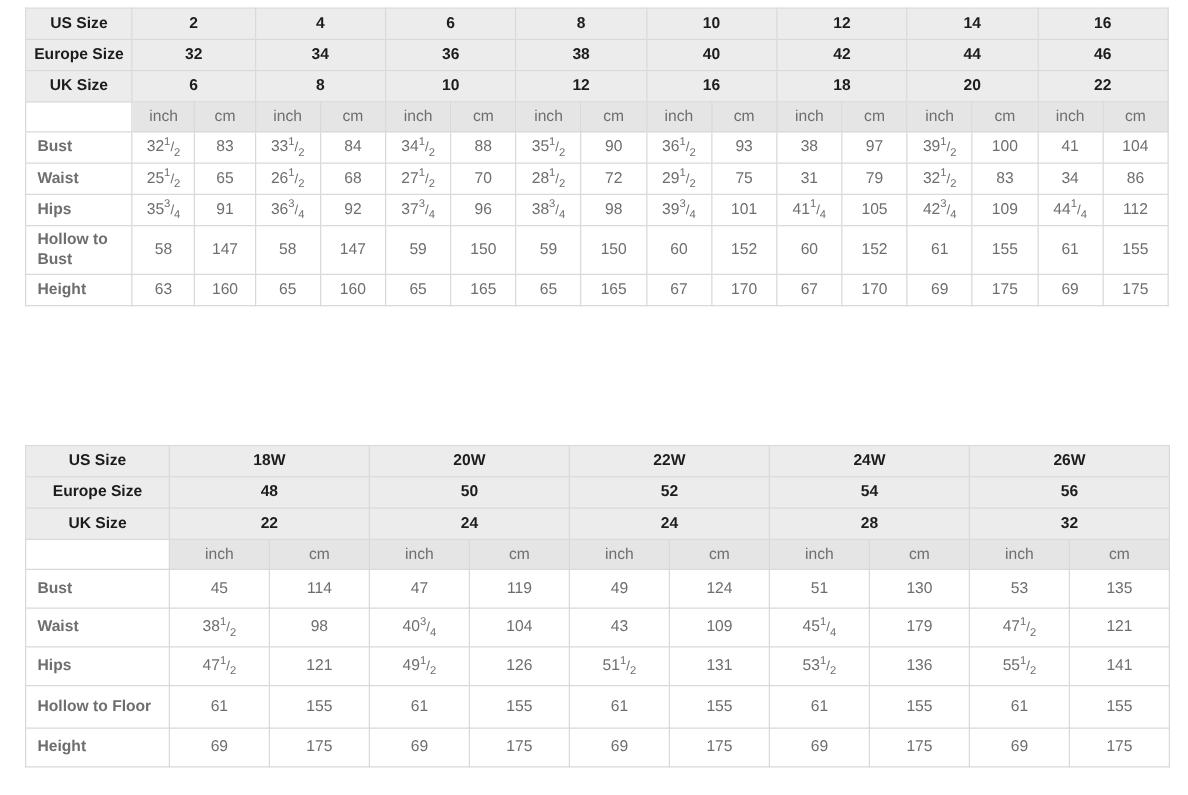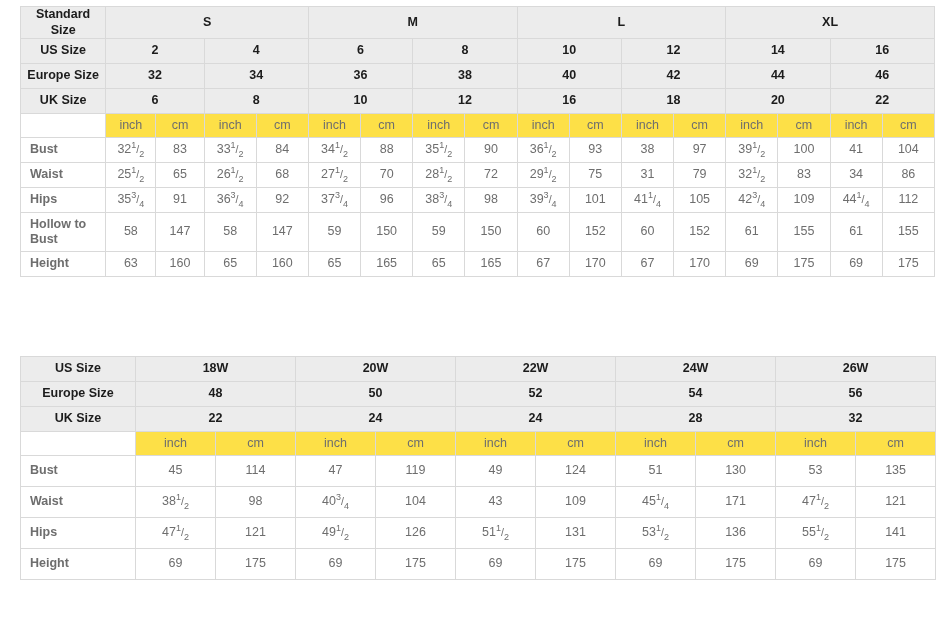--- a/index.html
+++ b/index.html
@@ -42,21 +42,21 @@
     color: #1c1c1c;
     font-weight: bold;
     font-size: 12.5px;
   }
   table.size-table td.hdr-label {
     background: #ececec;
     color: #1c1c1c;
     font-weight: bold;
   }
   table.size-table td.unit {
-    background: #fde047;
+    background: #e5e5e5;
     color: #6e6e6e;
     font-weight: normal;
   }
   table.size-table td.rowlabel {
     text-align: left;
     padding-left: 9px;
     color: #6e6e6e;
     font-weight: bold;
     background: #ffffff;
   }
@@ -109,30 +109,20 @@
         <col style="width:52px">
       <col style="width:52px">
         <col style="width:52px">
       <col style="width:52px">
         <col style="width:52px">
       <col style="width:52px">
         <col style="width:52px">
     </colgroup>
     <tbody>
 
-      <tr>
-        <td class="hdr-label">
-          <span>Standard</span><br>
-          <span>Size</span>
-        </td>
-        <td class="hdr" colspan="4">S</td>
-        <td class="hdr" colspan="4">M</td>
-        <td class="hdr" colspan="4">L</td>
-        <td class="hdr" colspan="4">XL</td>
-      </tr>
 
       <tr>
         <td class="hdr-label">US Size</td>
         <td class="hdr" colspan="2">2</td>
         <td class="hdr" colspan="2">4</td>
         <td class="hdr" colspan="2">6</td>
         <td class="hdr" colspan="2">8</td>
         <td class="hdr" colspan="2">10</td>
         <td class="hdr" colspan="2">12</td>
         <td class="hdr" colspan="2">14</td>
@@ -362,39 +352,52 @@
 
       <tr class="datarow">
         <td class="rowlabel">Waist</td>
         <td><span class="frac">38<sup>1</sup><span class="sl">/</span><sub>2</sub></span></td>
         <td>98</td>
         <td><span class="frac">40<sup>3</sup><span class="sl">/</span><sub>4</sub></span></td>
         <td>104</td>
         <td>43</td>
         <td>109</td>
         <td><span class="frac">45<sup>1</sup><span class="sl">/</span><sub>4</sub></span></td>
-        <td>171</td>
+        <td>179</td>
         <td><span class="frac">47<sup>1</sup><span class="sl">/</span><sub>2</sub></span></td>
         <td>121</td>
       </tr>
 
       <tr class="datarow">
         <td class="rowlabel">Hips</td>
         <td><span class="frac">47<sup>1</sup><span class="sl">/</span><sub>2</sub></span></td>
         <td>121</td>
         <td><span class="frac">49<sup>1</sup><span class="sl">/</span><sub>2</sub></span></td>
         <td>126</td>
         <td><span class="frac">51<sup>1</sup><span class="sl">/</span><sub>2</sub></span></td>
         <td>131</td>
         <td><span class="frac">53<sup>1</sup><span class="sl">/</span><sub>2</sub></span></td>
         <td>136</td>
         <td><span class="frac">55<sup>1</sup><span class="sl">/</span><sub>2</sub></span></td>
         <td>141</td>
       </tr>
 
+      <tr class="tall">
+        <td class="rowlabel">Hollow to Floor</td>
+        <td>61</td>
+        <td>155</td>
+        <td>61</td>
+        <td>155</td>
+        <td>61</td>
+        <td>155</td>
+        <td>61</td>
+        <td>155</td>
+        <td>61</td>
+        <td>155</td>
+      </tr>
 
       <tr class="datarow">
         <td class="rowlabel">Height</td>
         <td>69</td>
         <td>175</td>
         <td>69</td>
         <td>175</td>
         <td>69</td>
         <td>175</td>
         <td>69</td>

